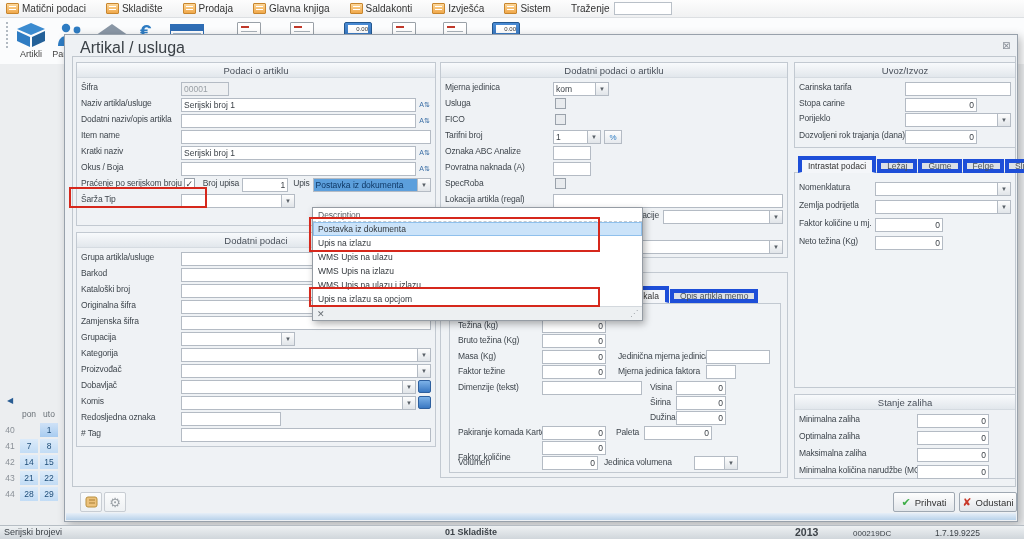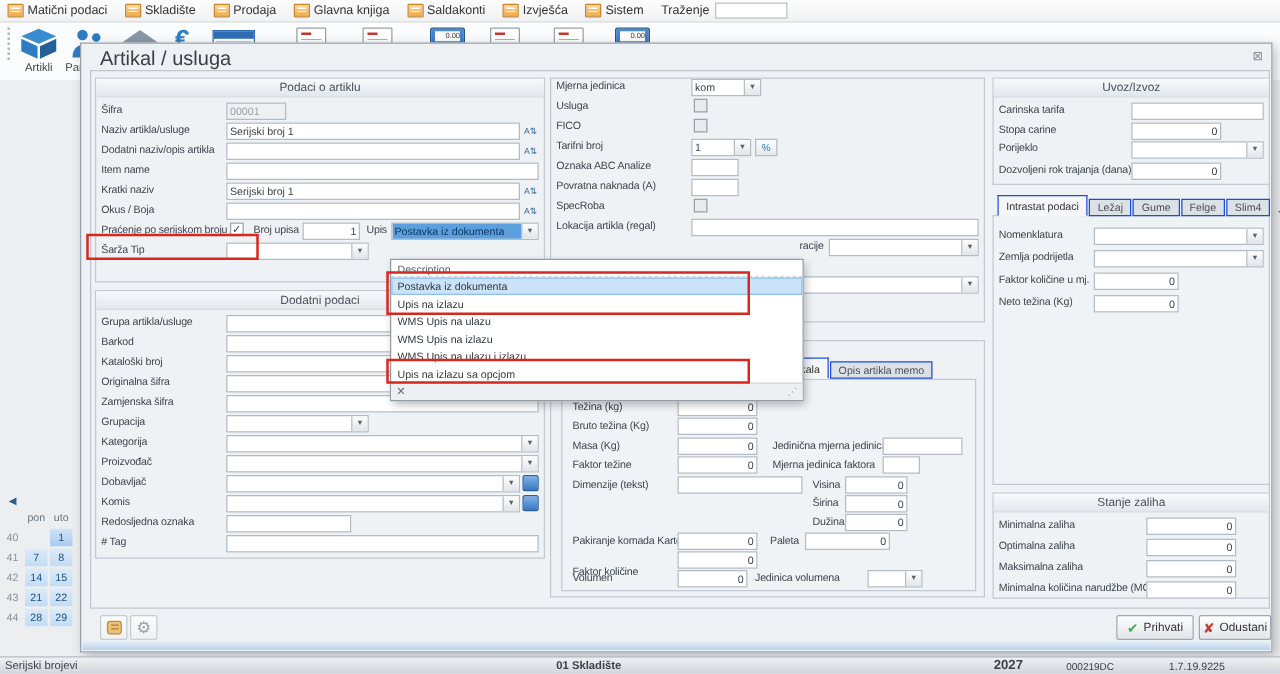--- a/index.html
+++ b/index.html
@@ -1,21 +1,21 @@
 <!DOCTYPE html>
 <html><head>
 <meta charset="utf-8">
 <style>
 *{margin:0;padding:0;box-sizing:border-box}
 body{font-family:"Liberation Sans","DejaVu Sans",sans-serif;background:#c9cdd2}
 #screen{position:relative;width:1024px;height:539px;background:#eceef0;overflow:hidden;color:#3c4248}
 
 
 .menubar{position:absolute;left:0;top:0;width:1024px;height:18px;background:linear-gradient(#fdfdfd,#f0f1f2);border-bottom:1px solid #dcdfe2;display:flex;align-items:center;padding-left:6px;z-index:2}
-.mitem{display:flex;align-items:center;gap:3px;margin-right:14px;font-size:10px;color:#333;cursor:default}
+.mitem{display:flex;align-items:center;gap:3px;margin-right:20px;font-size:10px;color:#333;cursor:default}
 .micon{width:13px;height:11px;position:relative;background:linear-gradient(#fcd79a,#f0a84a);border:1px solid #c8862e;border-radius:1px}
 .micon::after{content:"";position:absolute;left:2px;top:2px;right:2px;bottom:2px;background:repeating-linear-gradient(#ffffff 0 1px,rgba(255,255,255,0) 1px 3px)}
 .mlabel{font-size:10px;color:#333;margin-right:4px}
 .msearch{width:58px;height:13px;border:1px solid #b9c0c8;background:#fff;font-size:9px}
 
 
 .toolbar{position:absolute;left:0;top:18px;width:1024px;height:46px;background:#fbfcfd;z-index:1}
 .handle{position:absolute;left:6px;top:4px;height:26px;border-left:2px dotted #b2bac2}
 .tbtn{position:absolute;cursor:pointer}
 .tlabel{position:absolute;font-size:9px;color:#444;text-align:center;white-space:nowrap}
@@ -59,21 +59,21 @@
 .selblue{background:#5c9fdc;color:#0e3765}
 .chk{width:11px;height:11px;border:1px solid #9aa2ab;background:#fff;flex:none;display:flex;align-items:center;justify-content:center;font-size:9px;font-weight:bold;color:#3c4248;margin-left:2px}
 .chkdis{background:#e8ebee}
 .sorticon{width:13px;height:13px;margin-left:2px;flex:none;font-size:7px;color:#3a6ea5;display:flex;align-items:center;justify-content:center}
 .lkicon{width:13px;height:13px;margin-left:2px;flex:none;background:linear-gradient(#7db2e8,#3a78c2);border:1px solid #2d5f9e;border-radius:2px}
 .pctbtn{width:18px;height:14px;margin-left:3px;flex:none;border:1px solid #b4bbc4;background:linear-gradient(#fdfdfd,#e6eaee);display:flex;align-items:center;justify-content:center;font-size:8px;color:#2e7cc3}
 .spacer{height:14px}
 
 
 .tabstrip{position:absolute;display:flex;align-items:flex-end;z-index:12}
-.tab{height:14px;padding:0 6px;display:flex;align-items:center;font-size:8.5px;color:#4a5158;background:#dce1e6;border:1px solid #1d4ed8;margin-right:1px;white-space:nowrap;cursor:pointer}
+.tab{height:14px;padding:0 6px;display:flex;align-items:center;font-size:8.5px;color:#4a5158;background:#dce1e6;border:4px solid #1d4ed8;margin-right:1px;white-space:nowrap;cursor:pointer}
 .tab.active{height:17px;background:#f4f6f9;border-bottom:1px solid #f4f6f9;color:#333}
 .tnav{font-size:7px;color:#6a7178;margin-left:5px;cursor:pointer}
 .cbox{position:absolute;border:1px solid #c2c9d1;background:#f0f3f6;z-index:11}
 .af{position:absolute}
 
 
 .popup{position:absolute;left:312px;top:207px;width:331px;background:#fff;border:1px solid #959ca4;box-shadow:2px 3px 7px rgba(0,0,0,.3);z-index:30}
 .prow{height:14px;display:flex;align-items:center;padding:0 5px;font-size:8.5px;color:#33383d;cursor:pointer}
 .phead{color:#5a6066;border-bottom:1px dashed #c4cad0}
 .psel{background:#cbe3f9;outline:1px solid #8fc0ec;outline-offset:-1px}
@@ -335,20 +335,21 @@
           <div class="inp" style="width:100px"></div>
         </div>
       <div class="frow">
           <span class="lbl lw"># Tag</span>
           <div class="inp fl1"></div>
         </div>
     </div>
   </div>
 
   <div class="grp" style="left:440px;top:62px;width:348px;height:196px">
+    <div class="gtitle">Dodatni podaci o artiklu</div>
     <div class="rows">
       <div class="frow">
           <span class="lbl lwm">Mjerna jedinica</span>
           <div class="inp cmb" style="width:56px">
             <span class="val">kom</span>
             <span class="dd">▼</span>
           </div>
         </div>
       <div class="frow">
           <span class="lbl lwm">Usluga</span>
@@ -617,18 +618,18 @@
       </div>
   </div>
 
   <div class="redbox" style="left:69px;top:187px;width:138px;height:21px"></div>
   <div class="redbox" style="left:309px;top:217px;width:291px;height:35px"></div>
   <div class="redbox" style="left:309px;top:287px;width:291px;height:20px"></div>
 
   <div class="statusbar">
     <span style="left:4px">Serijski brojevi</span>
     <span style="left:445px;font-weight:bold">01 Skladište</span>
-    <span style="left:795px;font-weight:bold;font-size:10.5px;top:0">2027</span>
+    <span style="left:795px;font-weight:bold;font-size:10.5px;top:0">2013</span>
     <span style="left:853px;font-size:8px;top:3px">000219DC</span>
     <span style="left:935px;font-size:8.5px;top:2px">1.7.19.9225</span>
   </div>
 
 </div>
 
 </body></html>

